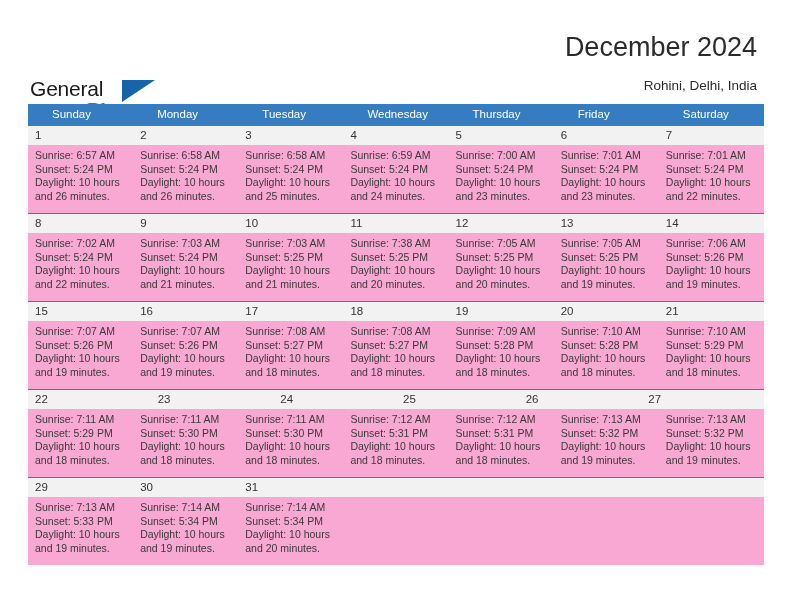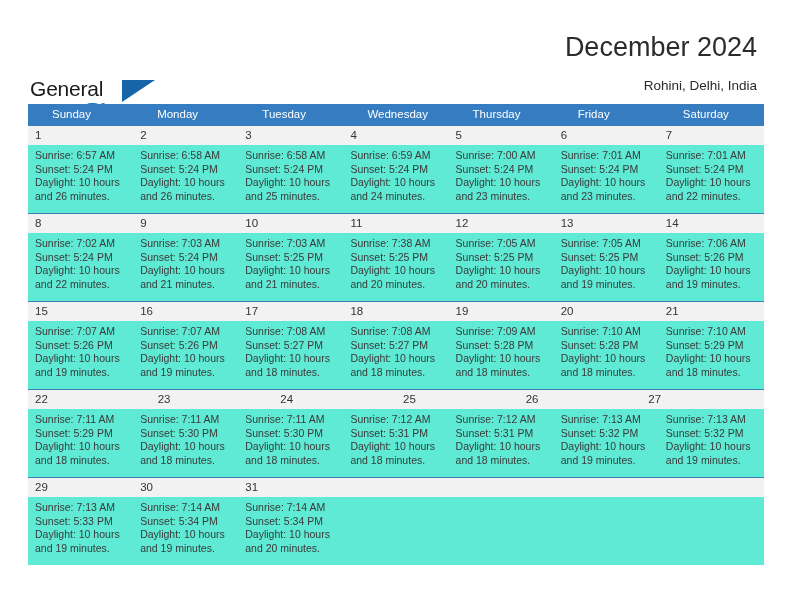--- a/index.html
+++ b/index.html
@@ -121,21 +121,21 @@
   .num {
     flex: 1 1 0;
     font-size: 11.5px;
     line-height: 19px;
     padding-left: 7px;
     color: #333333;
     box-sizing: border-box;
   }
   .info-row {
     display: flex;
-    background: #5eead4;
+    background: #f9a8d4;
     height: 68px;
   }
   .info {
     flex: 1 1 0;
     padding: 4px 6px 0 7px;
     box-sizing: border-box;
     font-size: 10.5px;
     line-height: 13.6px;
     color: #3a3a3a;
   }

